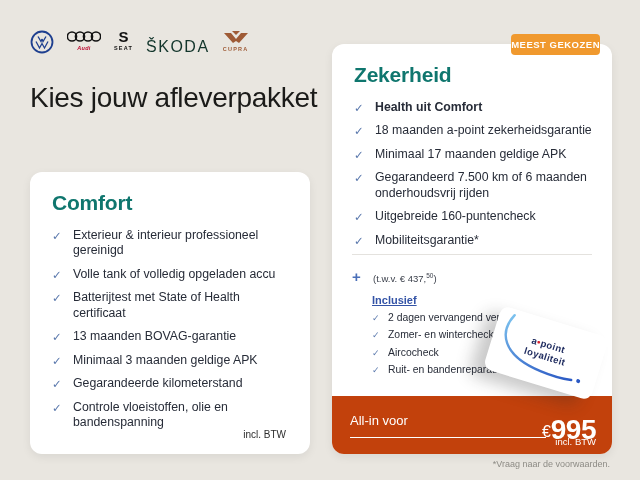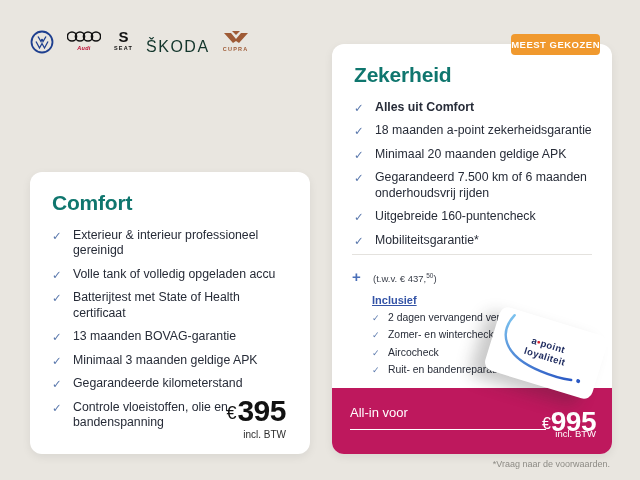--- a/index.html
+++ b/index.html
@@ -56,21 +56,21 @@
 
   
   .loycard{position:absolute;left:158px;top:276px;width:112px;height:66px;background:#fff;
     border-radius:9px;transform:rotate(17deg);box-shadow:-12px 10px 16px rgba(40,40,40,.25);z-index:3;}
   .loy-arc{position:absolute;left:0;top:0;}
   .loy-text{position:absolute;width:100%;top:19px;text-align:center;font-size:9.5px;font-weight:bold;
     color:#1d2a5e;line-height:1.3;letter-spacing:.4px;}
   .loy-dot{color:#d5232e;}
 
   
-  .footer-bar{position:absolute;left:0;right:0;bottom:0;height:66px;background:#be185d;
+  .footer-bar{position:absolute;left:0;right:0;bottom:0;height:58px;background:#c2410c;
     border-radius:0 0 12px 12px;color:#fff;z-index:1;}
   .allin{position:absolute;left:18px;top:17px;font-size:13px;}
   .footer-line{position:absolute;left:18px;width:196px;top:41px;height:1px;background:#fff;}
   .footer-price{position:absolute;right:16px;top:18px;}
   .footer-price .cur{font-size:16px;font-weight:500;vertical-align:2px;}
   .footer-price .amt{font-size:28px;font-weight:bold;letter-spacing:-0.5px;}
   .footer-note{position:absolute;right:16px;top:40px;font-size:9.5px;}
 
   .footnote{position:absolute;right:30px;top:459px;font-size:9px;color:#8d8b85;}
 </style>
@@ -105,20 +105,21 @@
     </div>
     <div class="brand">
       <svg width="26" height="14" viewBox="0 0 26 14">
         <path d="M1,3 L8,3 L13,9 L18,3 L25,3 L16,13 L13,11 L10,13 Z" fill="#9f5b36"></path>
         <path d="M9,1 L13,5 L17,1 Z" fill="#9f5b36"></path>
       </svg>
       <span class="brand-sub cupra-sub">CUPRA</span>
     </div>
   </div>
 
+  <div class="title">Kies jouw afleverpakket</div>
 
   <div class="card card-comfort">
     <div class="pad">
       <h2>Comfort</h2>
       <div class="list">
         <div class="li">
             <span class="check">✓</span>
             <span class="txt">Exterieur &amp; interieur professioneel gereinigd</span>
           </div>
         <div class="li">
@@ -141,41 +142,40 @@
             <span class="check">✓</span>
             <span class="txt">Gegarandeerde kilometerstand</span>
           </div>
         <div class="li">
             <span class="check">✓</span>
             <span class="txt">Controle vloeistoffen, olie en bandenspanning</span>
           </div>
       </div>
     </div>
     <div class="price-block">
-      <div class="price-line"><span class="cur">€</span><span class="amt">395</span></div>
       <div class="price-note">incl. BTW</div>
     </div>
   </div>
 
   <div class="card card-zeker">
     <div class="badge">MEEST GEKOZEN</div>
     <div class="pad">
       <h2>Zekerheid</h2>
       <div class="list">
         <div class="li bold">
             <span class="check">✓</span>
-            <span class="txt">Alles uit Comfort</span>
+            <span class="txt">Health uit Comfort</span>
           </div>
         <div class="li">
             <span class="check">✓</span>
             <span class="txt">18 maanden a-point zekerheidsgarantie</span>
           </div>
         <div class="li">
             <span class="check">✓</span>
-            <span class="txt">Minimaal 20 maanden geldige APK</span>
+            <span class="txt">Minimaal 17 maanden geldige APK</span>
           </div>
         <div class="li">
             <span class="check">✓</span>
             <span class="txt">Gegarandeerd 7.500 km of 6 maanden onderhoudsvrij rijden</span>
           </div>
         <div class="li">
             <span class="check">✓</span>
             <span class="txt">Uitgebreide 160-puntencheck</span>
           </div>
         <div class="li">

